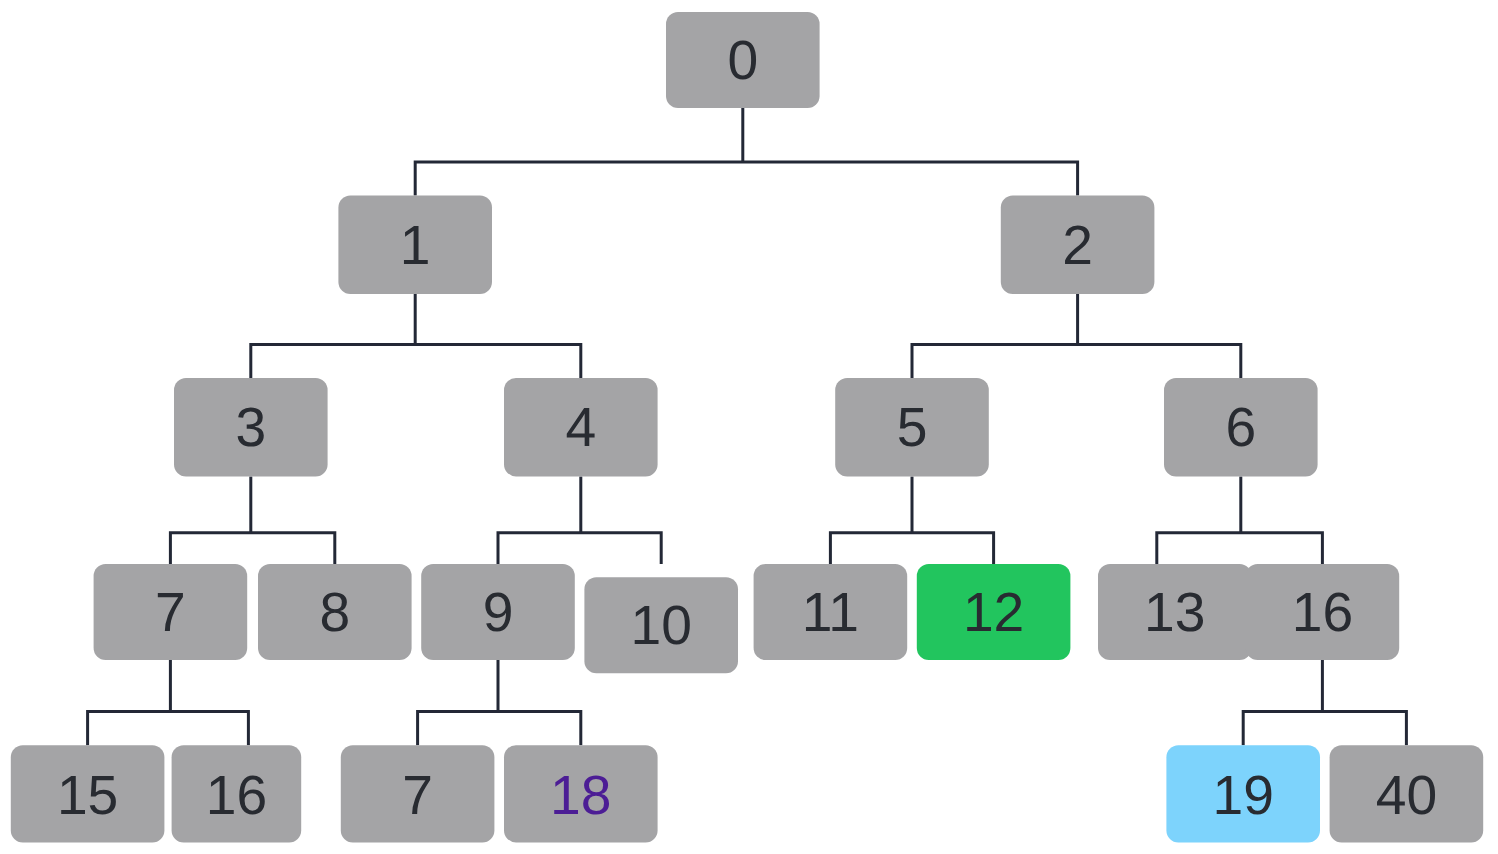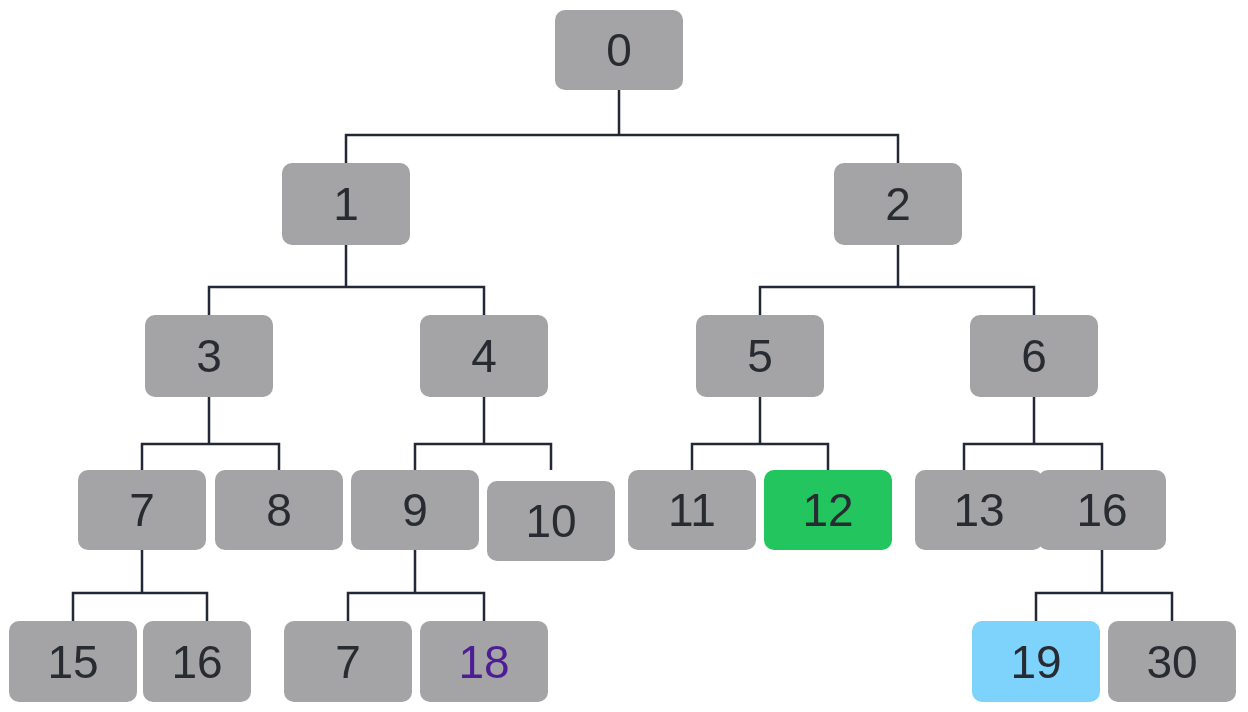--- a/index.html
+++ b/index.html
@@ -64,15 +64,15 @@
       <div class="node" style="left: 487px; top: 470px; width: 128px; height: 80px; background: rgb(164, 164, 166); color: rgb(40, 43, 49); margin-top: 11px;">10</div>
       <div class="node" style="left: 628px; top: 470px; width: 128px; height: 80px; background: rgb(164, 164, 166); color: rgb(40, 43, 49);">11</div>
       <div class="node" style="left: 764px; top: 470px; width: 128px; height: 80px; background: #22c55e; color: rgb(40, 43, 49);">12</div>
       <div class="node" style="left: 900px; top: 470px; width: 128px; height: 80px; background: rgb(164, 164, 166); color: rgb(40, 43, 49); margin-left: 15px;">13</div>
       <div class="node" style="left: 1038px; top: 470px; width: 128px; height: 80px; background: rgb(164, 164, 166); color: rgb(40, 43, 49);">16</div>
       <div class="node" style="left: 9px; top: 621px; width: 128px; height: 81px; background: rgb(164, 164, 166); color: rgb(40, 43, 49);">15</div>
       <div class="node" style="left: 143px; top: 621px; width: 108px; height: 81px; background: rgb(164, 164, 166); color: rgb(40, 43, 49);">16</div>
       <div class="node" style="left: 284px; top: 621px; width: 128px; height: 81px; background: rgb(164, 164, 166); color: rgb(40, 43, 49);">7</div>
       <div class="node" style="left: 420px; top: 621px; width: 128px; height: 81px; background: rgb(164, 164, 166); color: #4c1d95;">18</div>
       <div class="node" style="left: 972px; top: 621px; width: 128px; height: 81px; background: #7dd3fc; color: rgb(40, 43, 49);">19</div>
-      <div class="node" style="left: 1108px; top: 621px; width: 128px; height: 81px; background: rgb(164, 164, 166); color: rgb(40, 43, 49);">30</div>
+      <div class="node" style="left: 1108px; top: 621px; width: 128px; height: 81px; background: rgb(164, 164, 166); color: rgb(40, 43, 49);">40</div>
     </div>
 </div>
 
 </body></html>

